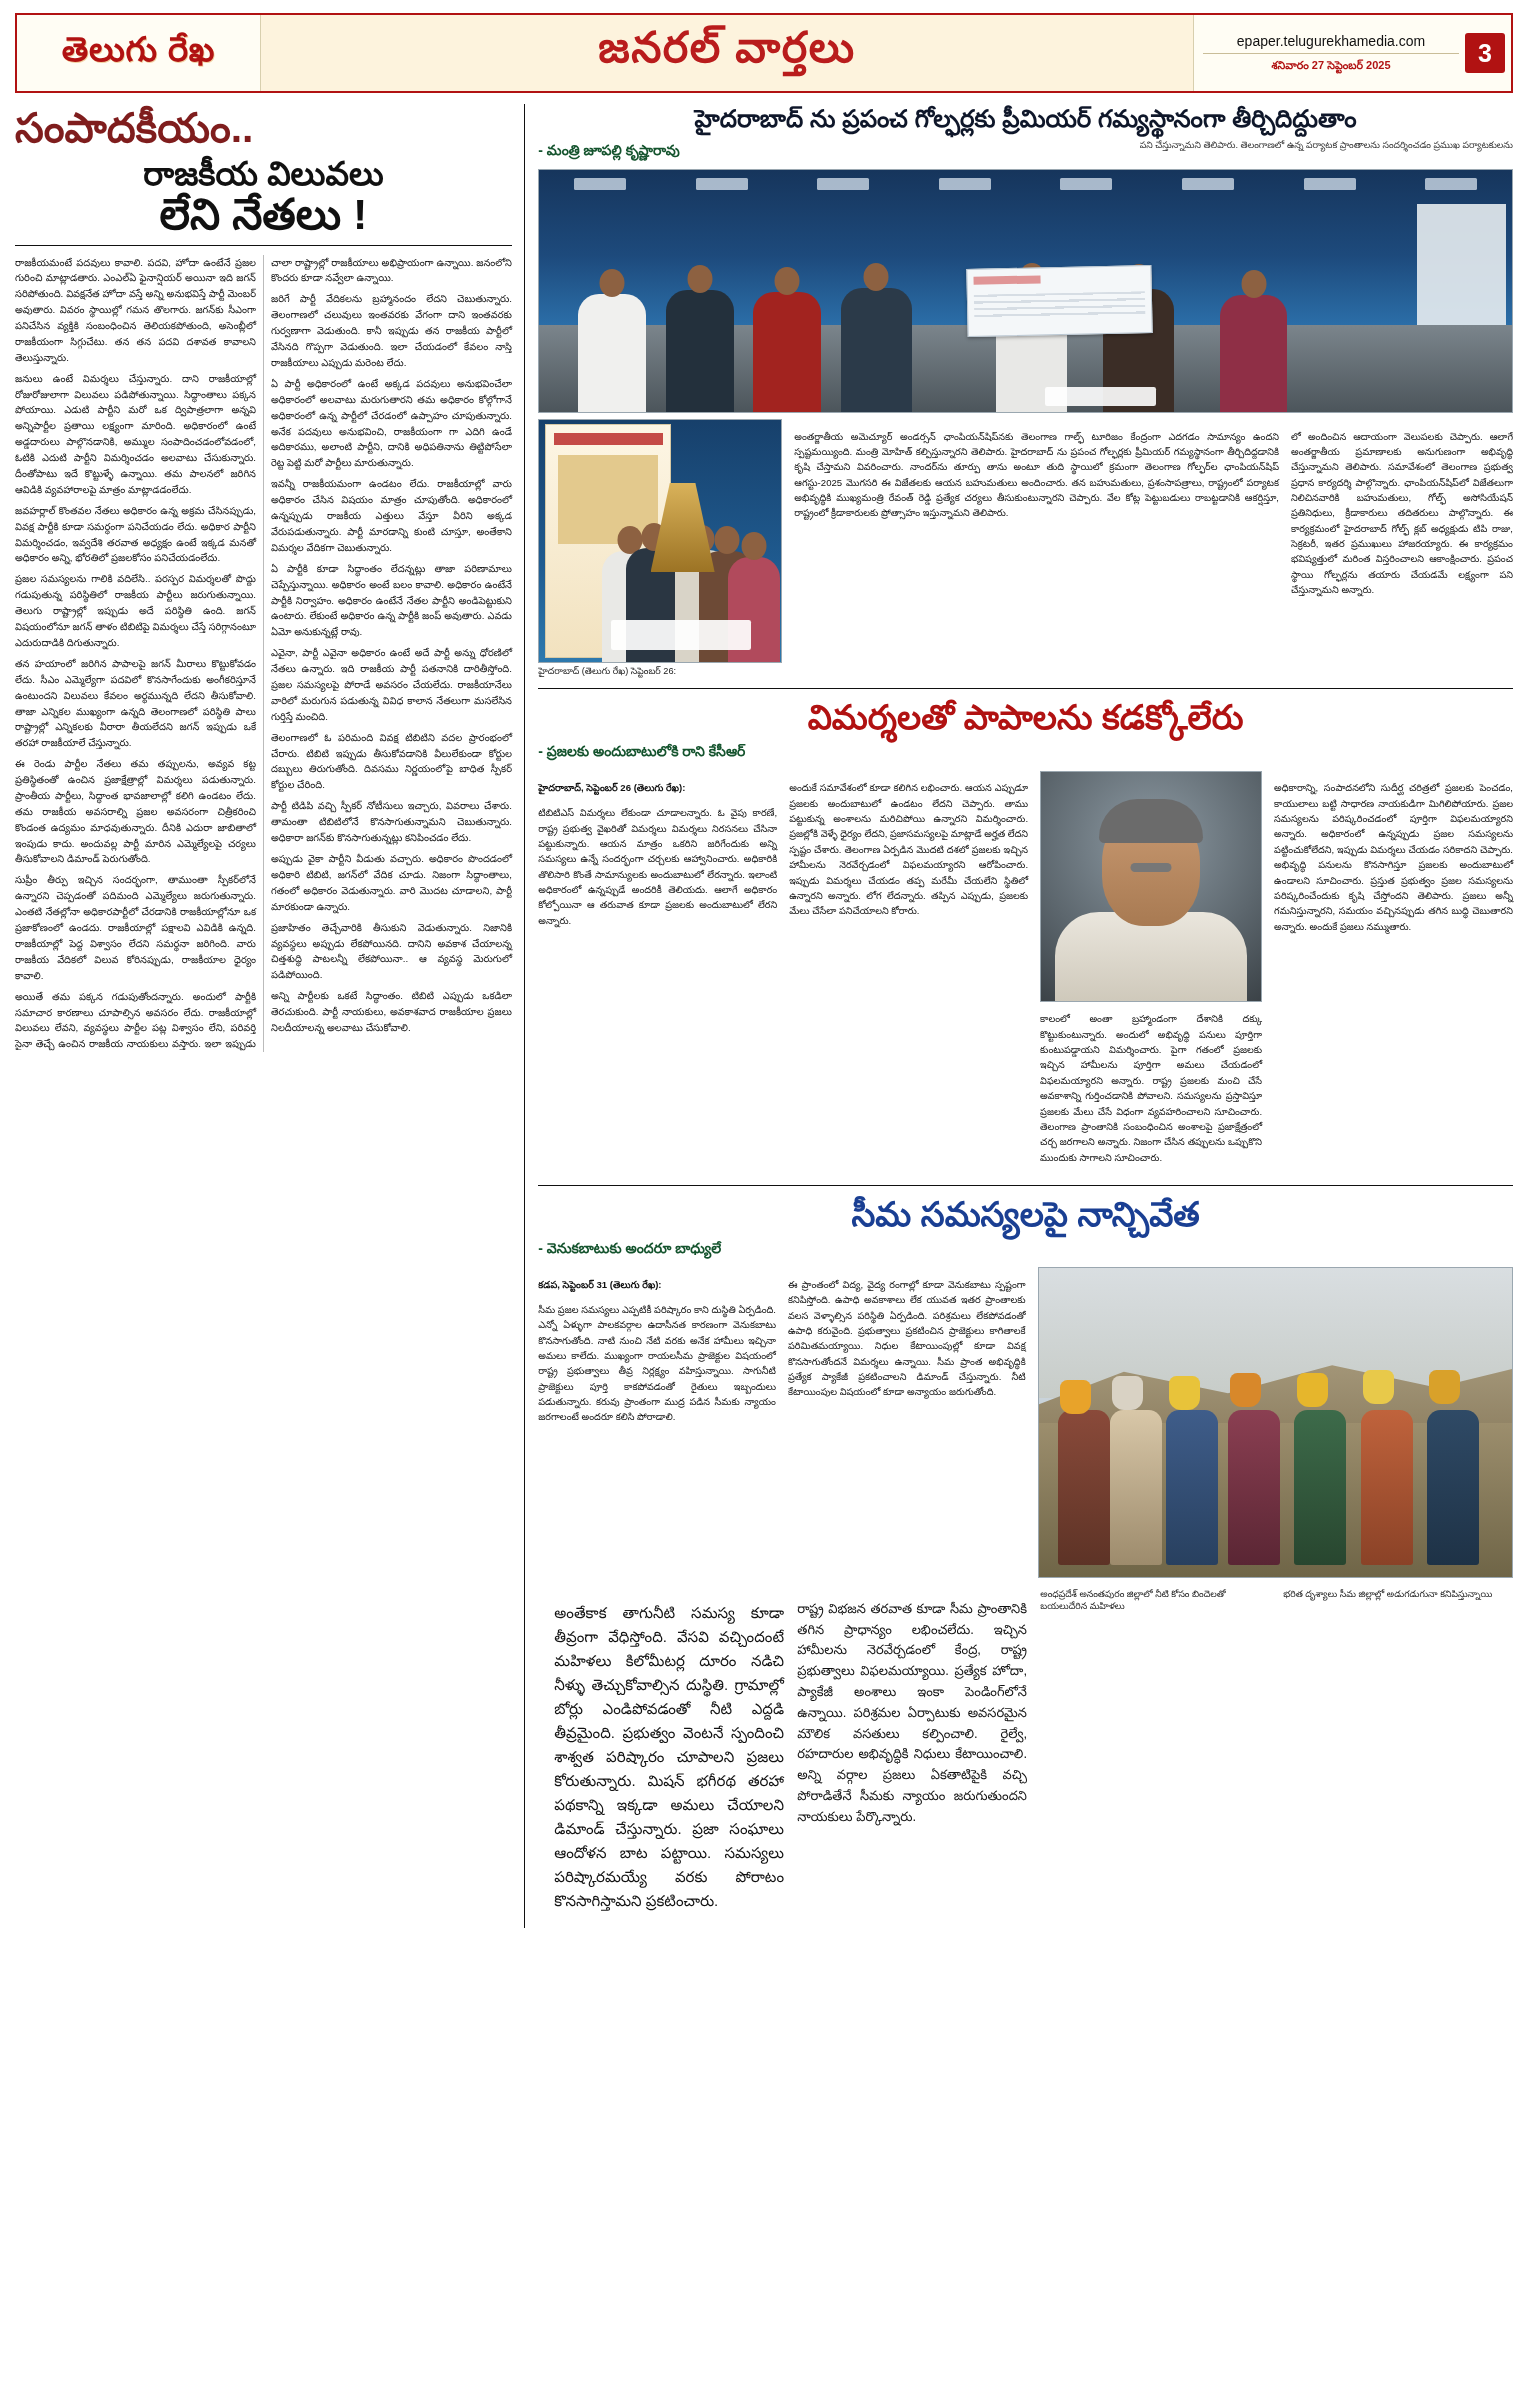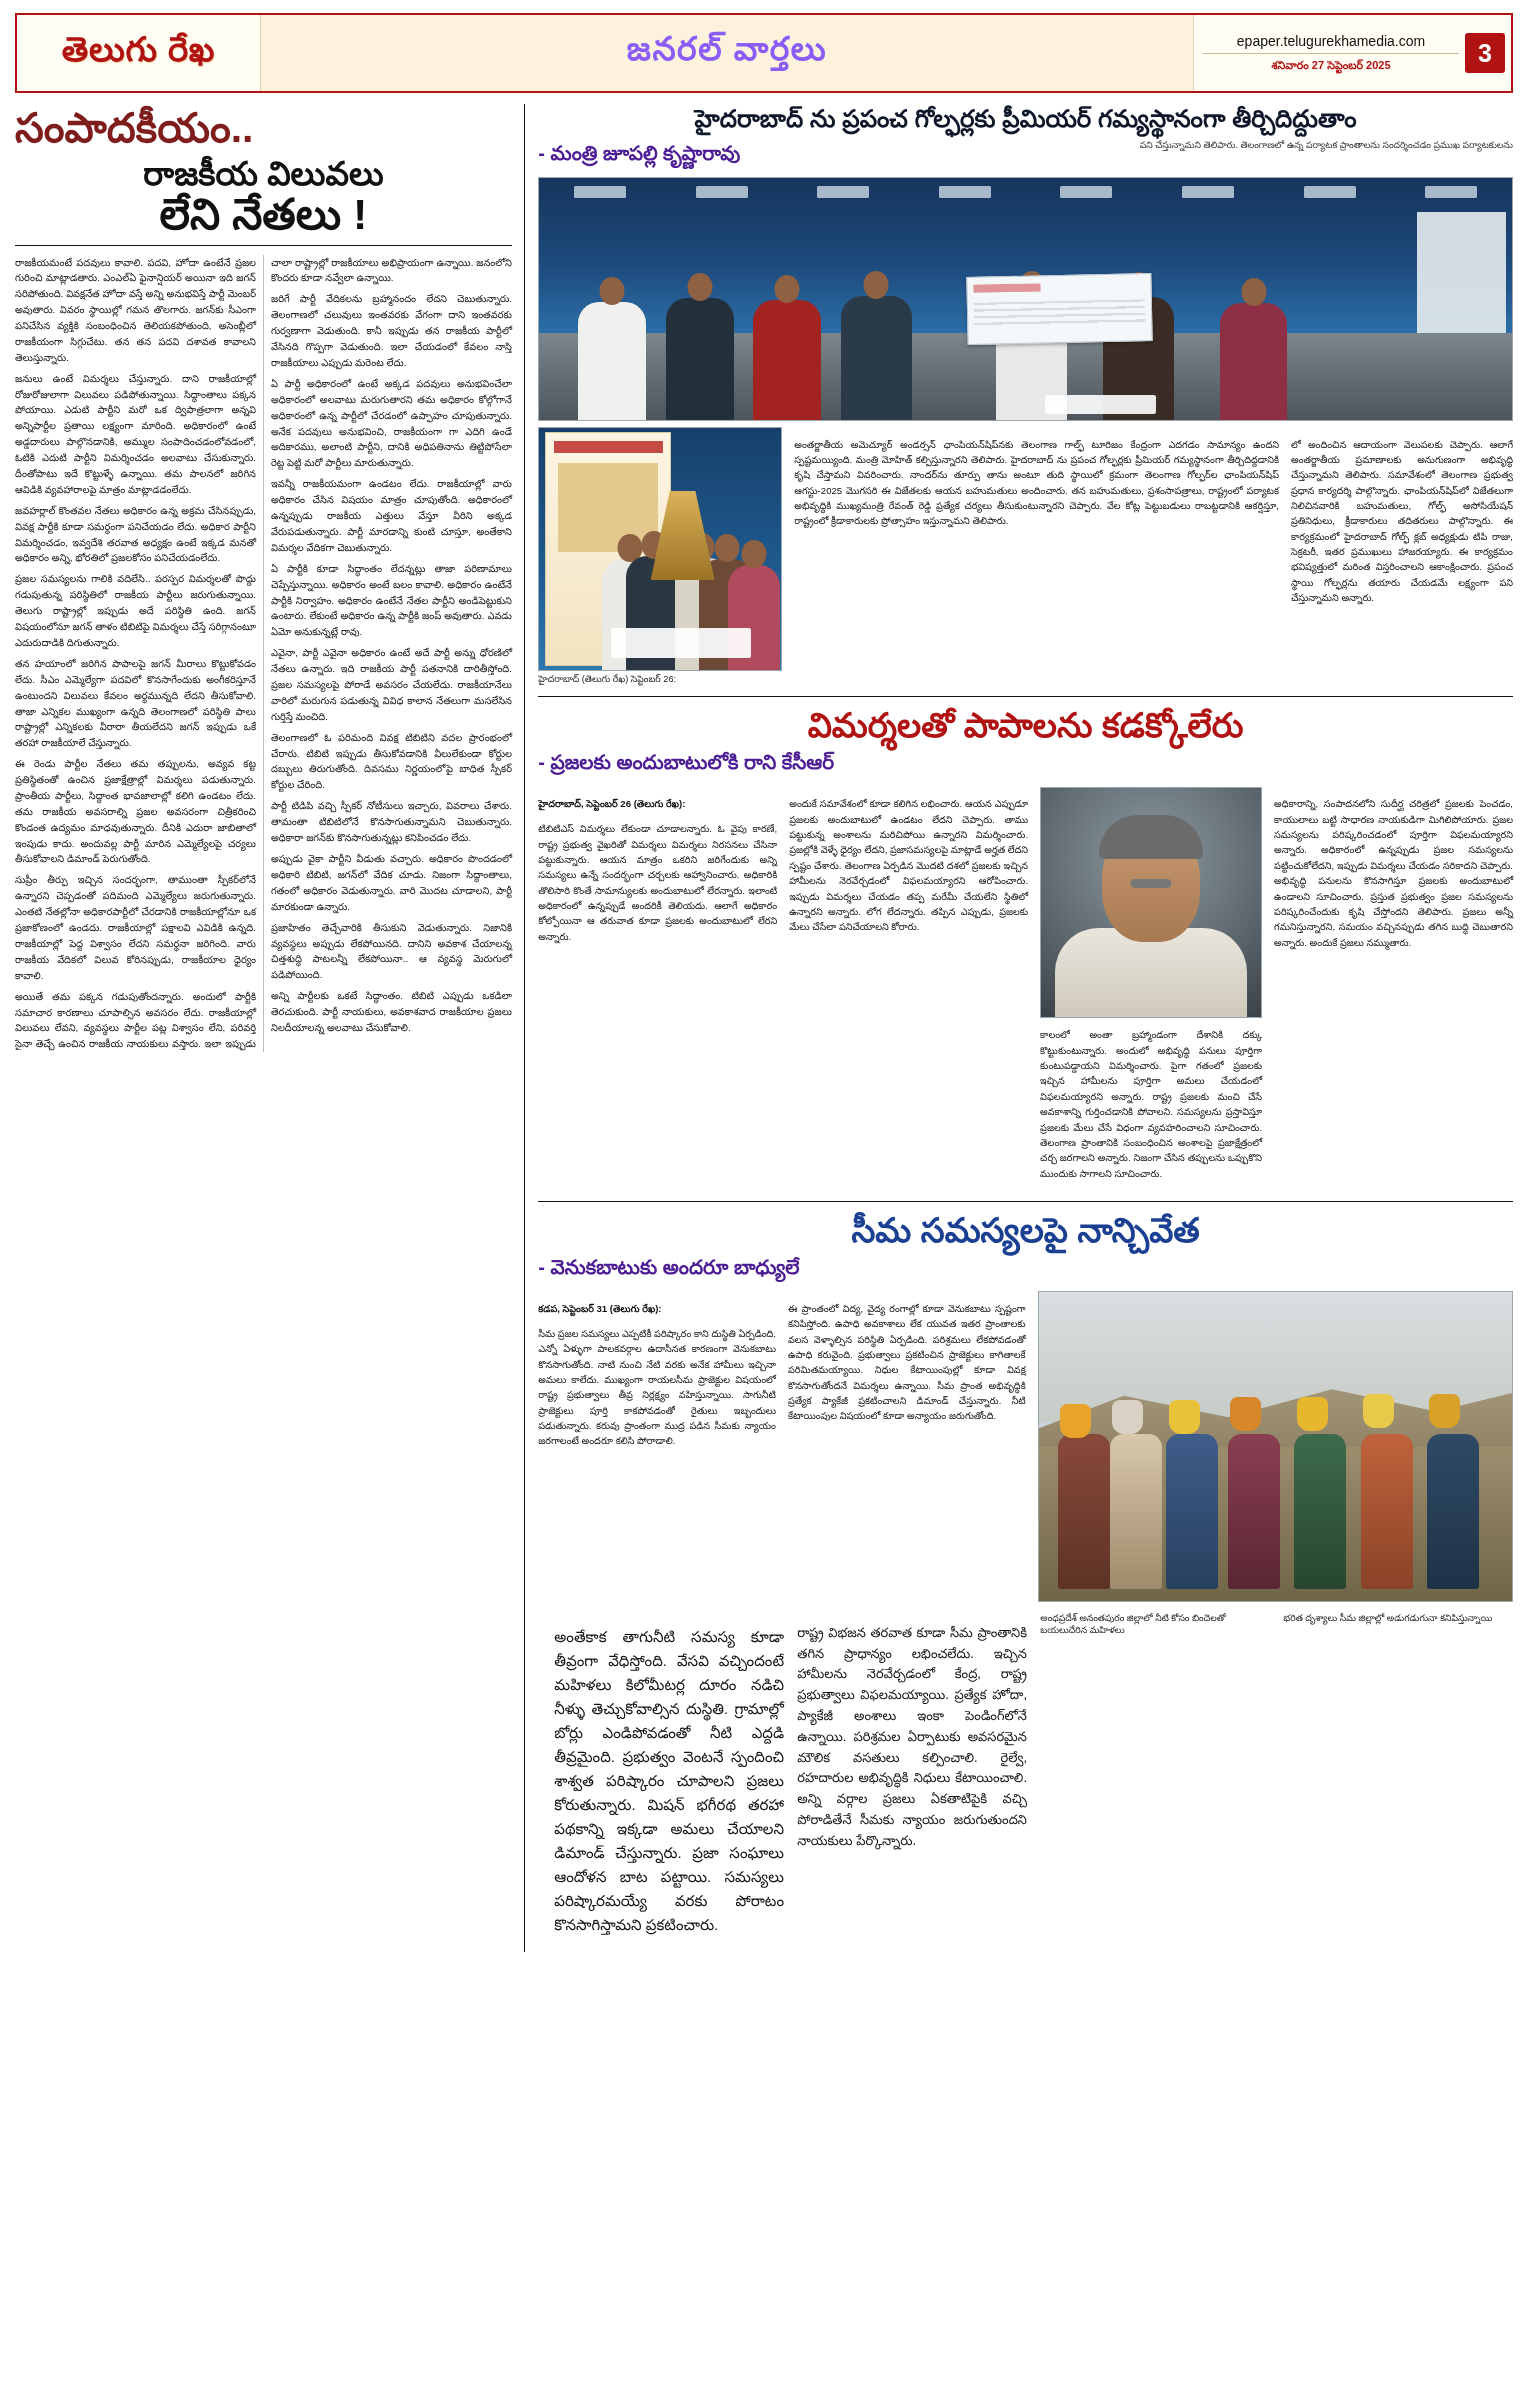--- a/index.html
+++ b/index.html
@@ -43,23 +43,23 @@
     white-space: nowrap;
   }
   .mast-center {
     flex: 1;
     display: flex;
     align-items: center;
     justify-content: center;
     background: #fdf3dd;
   }
   .mast-title {
-    font-size: 33px;
-    font-weight: bold;
-    color: #8b5cf6;
+    font-size: 43px;
+    font-weight: bold;
+    color: #b91c1c;
     letter-spacing: 1.5px;
   }
   .mast-right {
     width: 318px;
     display: flex;
     flex-direction: column;
     justify-content: center;
     border-left: 1.5px solid #d8cfae;
     background: #fffdf4;
     position: relative;
@@ -148,22 +148,22 @@
   
   .headline-red {
     font-size: 24.4px;
     color: #0f172a;
     font-weight: bold;
     line-height: 1.25;
     text-align: center;
     margin: 0 0 4.4px 0;
   }
   .byline {
-    font-size: 20px;
-    color: #4c1d95;
+    font-size: 14px;
+    color: #14532d;
     margin: 3px 0 7.4px 0;
     font-weight: bold;
   }
   .sec-divider {
     border: 0;
     border-top: 1.5px solid #111;
     margin: 10.4px 0 9px 0;
   }
 
   

